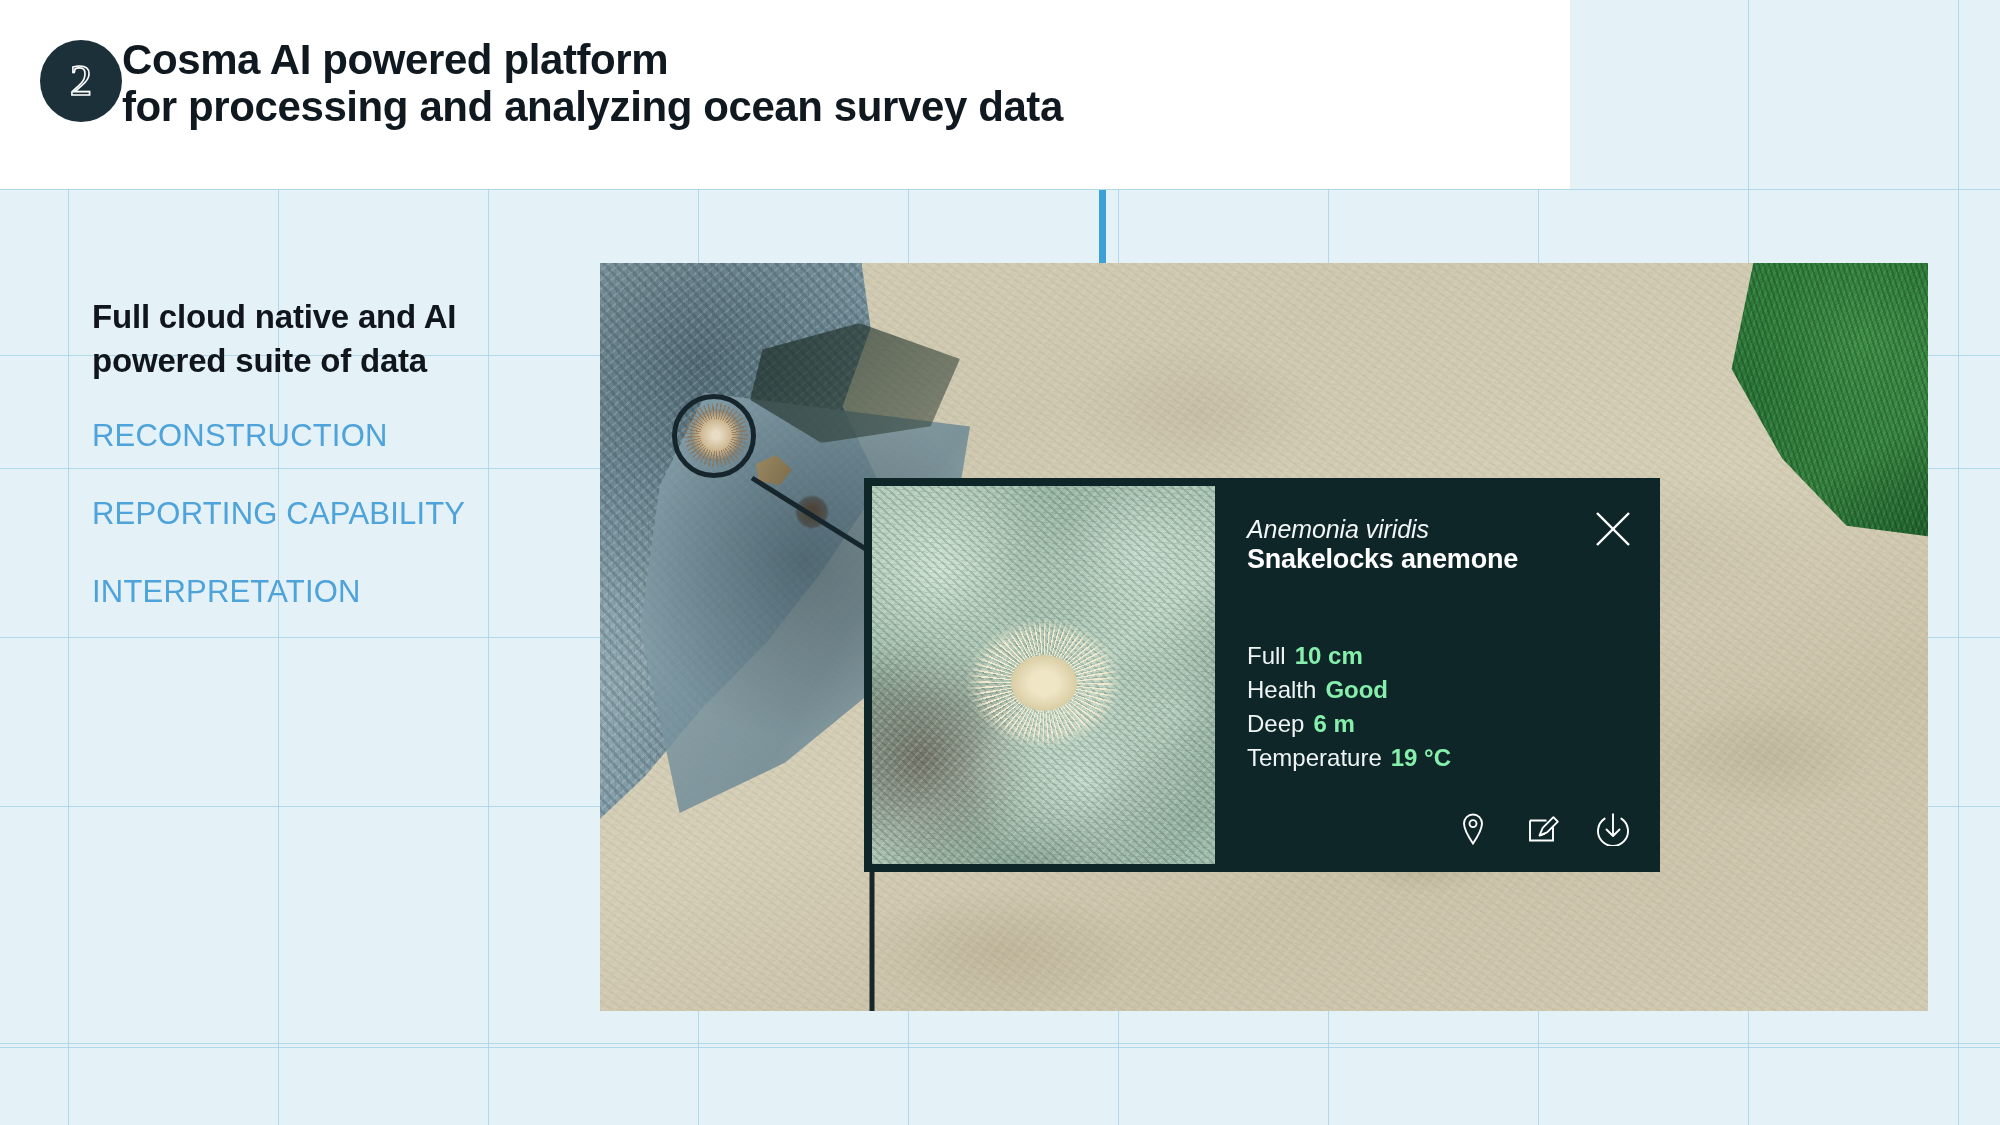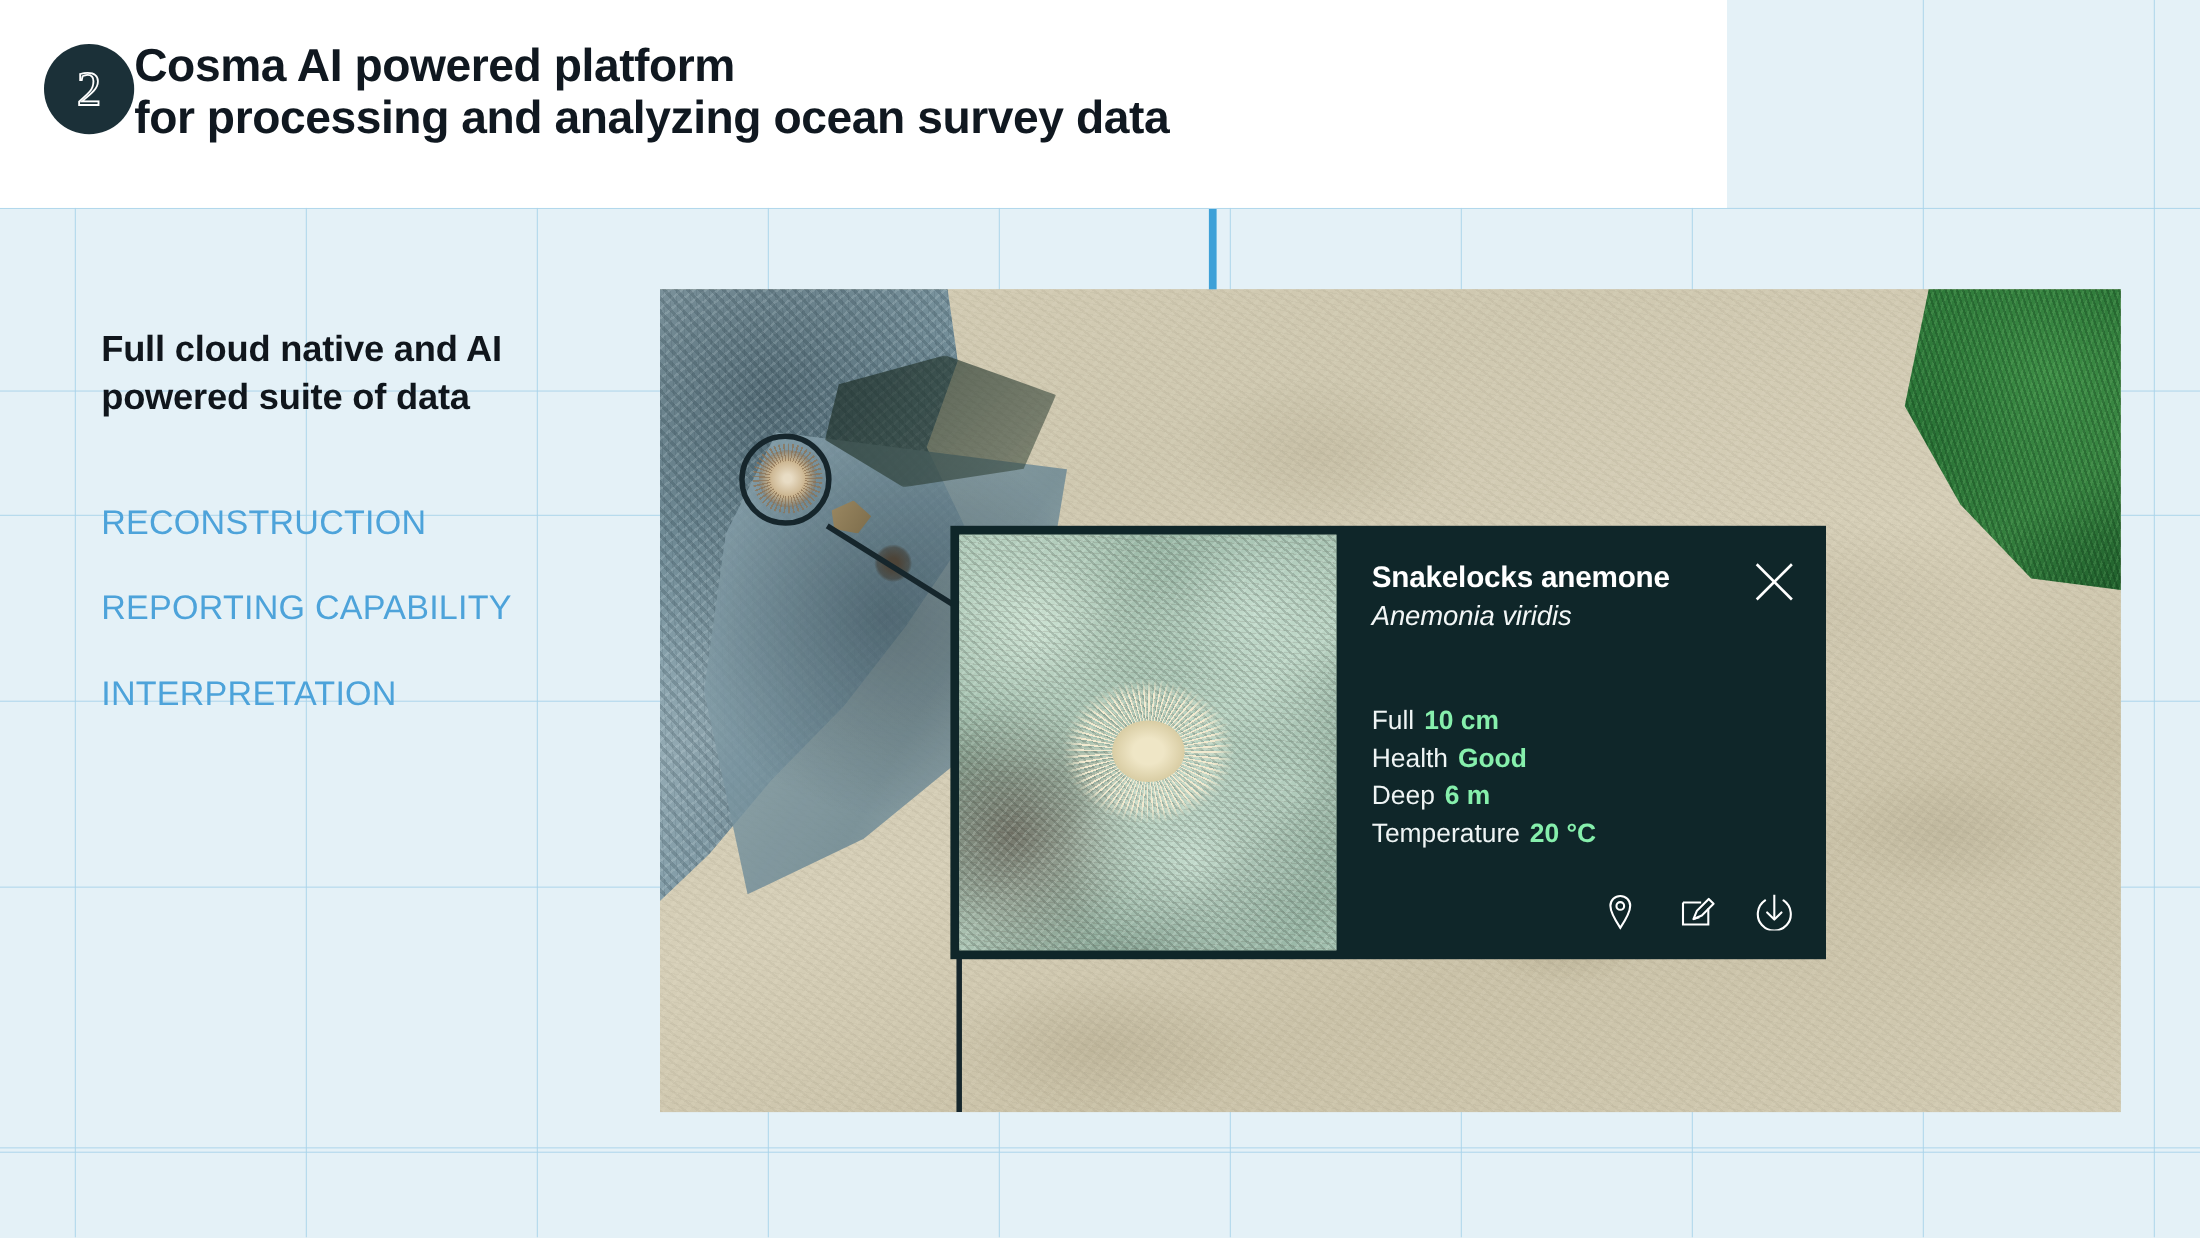--- a/index.html
+++ b/index.html
@@ -44,21 +44,21 @@
   #accent-tick {
     position:absolute; left:1099px; top:190px; width:7px; height:73px;
     background:#3da1d8; z-index:6;
   }
 
   
   #left-column { position:absolute; left:92px; top:295px; width:470px; z-index:6; }
   #intro-text {
     font-size:33px; font-weight:700; line-height:1.33;
     color:#10161c; letter-spacing:-.2px; white-space:pre-line;
-    margin-bottom:76px;
+    margin-bottom:37px;
   }
   .capability-item {
     font-size:31px; font-weight:400; line-height:1;
     color:#4da3da; letter-spacing:.2px; margin-bottom:47px;
   }
   .capability-item:last-child { margin-bottom:0; }
 
   
   #survey-photo {
     position:absolute; left:600px; top:263px; width:1328px; height:748px;
@@ -298,42 +298,42 @@
 
 <div id="info-card">
 
   <div id="card-thumbnail">
     <div id="thumb-bg"></div>
     <div id="thumb-tex"></div>
     <div id="thumb-anemone"></div>
   </div>
 
   <div id="card-body">
+    <div id="species-scientific-name">Anemonia viridis</div>
     <div id="species-common-name">Snakelocks anemone</div>
-    <div id="species-scientific-name">Anemonia viridis</div>
 
     <div id="card-close-button">
       <svg viewBox="0 0 46 46" width="46" height="46">
         <line x1="7" y1="7" x2="39" y2="39" stroke="#ffffff" stroke-width="2.4"></line>
         <line x1="39" y1="7" x2="7" y2="39" stroke="#ffffff" stroke-width="2.4"></line>
       </svg>
     </div>
 
     <div id="attributes-list">
       <div class="attribute-row">
         <span class="attribute-label">Full</span><span class="attribute-value">10 cm</span>
       </div>
       <div class="attribute-row">
         <span class="attribute-label">Health</span><span class="attribute-value">Good</span>
       </div>
       <div class="attribute-row">
         <span class="attribute-label">Deep</span><span class="attribute-value">6 m</span>
       </div>
       <div class="attribute-row">
-        <span class="attribute-label">Temperature</span><span class="attribute-value">20 °C</span>
+        <span class="attribute-label">Temperature</span><span class="attribute-value">19 °C</span>
       </div>
     </div>
 
     <div id="card-actions">
       <div class="action-icon">
         <svg viewBox="0 0 34 34" width="34" height="34">
           <path d="M17 2.5c-5 0-9 4-9 9 0 6.6 9 20 9 20s9-13.4 9-20c0-5-4-9-9-9z" fill="none" stroke="#ffffff" stroke-width="1.9"></path>
           <circle cx="17" cy="11.6" r="3.5" fill="none" stroke="#ffffff" stroke-width="1.9"></circle>
         </svg>
       </div>

